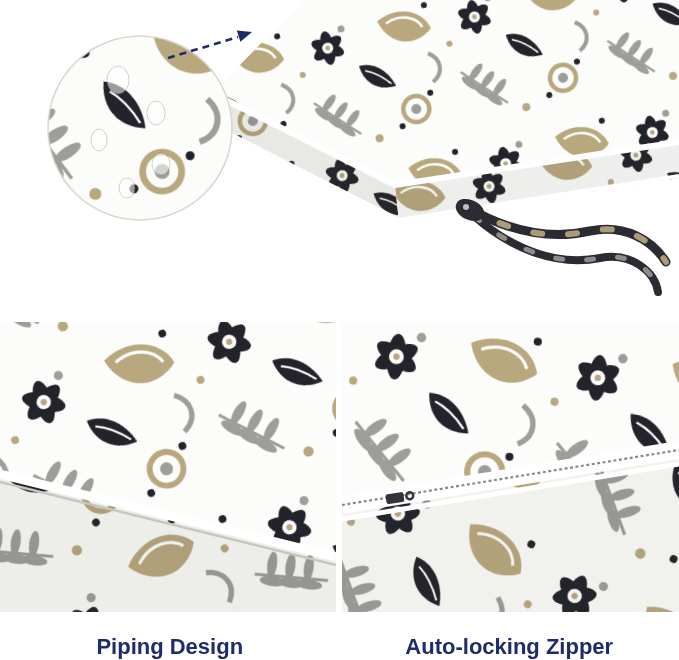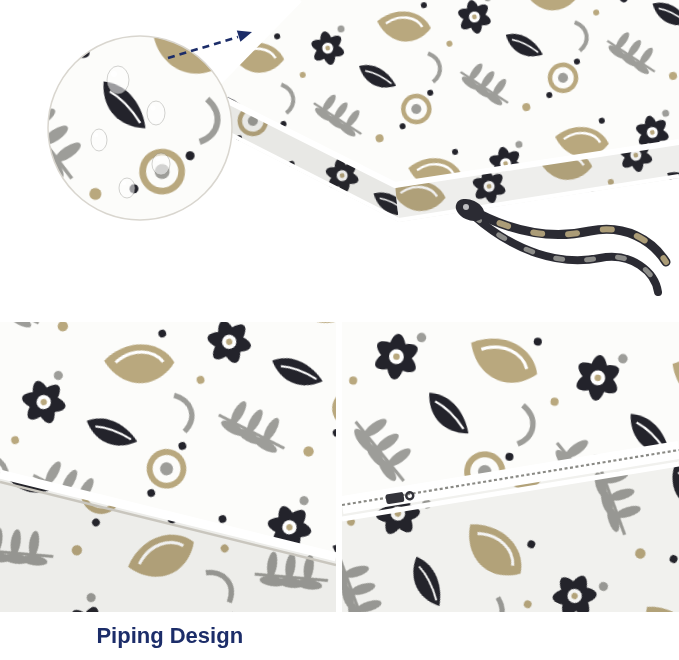--- a/index.html
+++ b/index.html
@@ -22,21 +22,21 @@
     font-size: 25px;
     font-weight: 700;
     line-height: 1.32;
     white-space: nowrap;
   }
   .panels { display: flex; gap: 6px; height: 290px; background: #ffffff; }
   .panel { height: 290px; overflow: hidden; background: #fcfcfa; }
   .panel.left { width: 336px; }
   .panel.right { width: 337px; }
   .panel svg { display: block; }
-  .captions { display: flex; height: 48px; align-items: center; background: #ffffff; }
+  .captions { display: flex; height: 48px; align-items: flex-end; background: #ffffff; }
   .captions .cap {
     width: 50%;
     text-align: center;
     color: #1c2d69;
     font-size: 22px;
     font-weight: 700;
   }
 </style>
 </head>
 <body>
@@ -213,15 +213,16 @@
           <rect x="44" y="170" width="18" height="10" rx="2.5" fill="#33333a"></rect>
           <circle cx="68" cy="175" r="3.5" fill="none" stroke="#33333a" stroke-width="2.5"></circle>
         </g>
       </svg>
     </div>
 
   </div>
 
   <div class="captions">
     <div class="cap">Piping Design</div>
+    <div class="cap">Auto-locking Zipper</div>
   </div>
 
 </div>
 
 </body></html>

